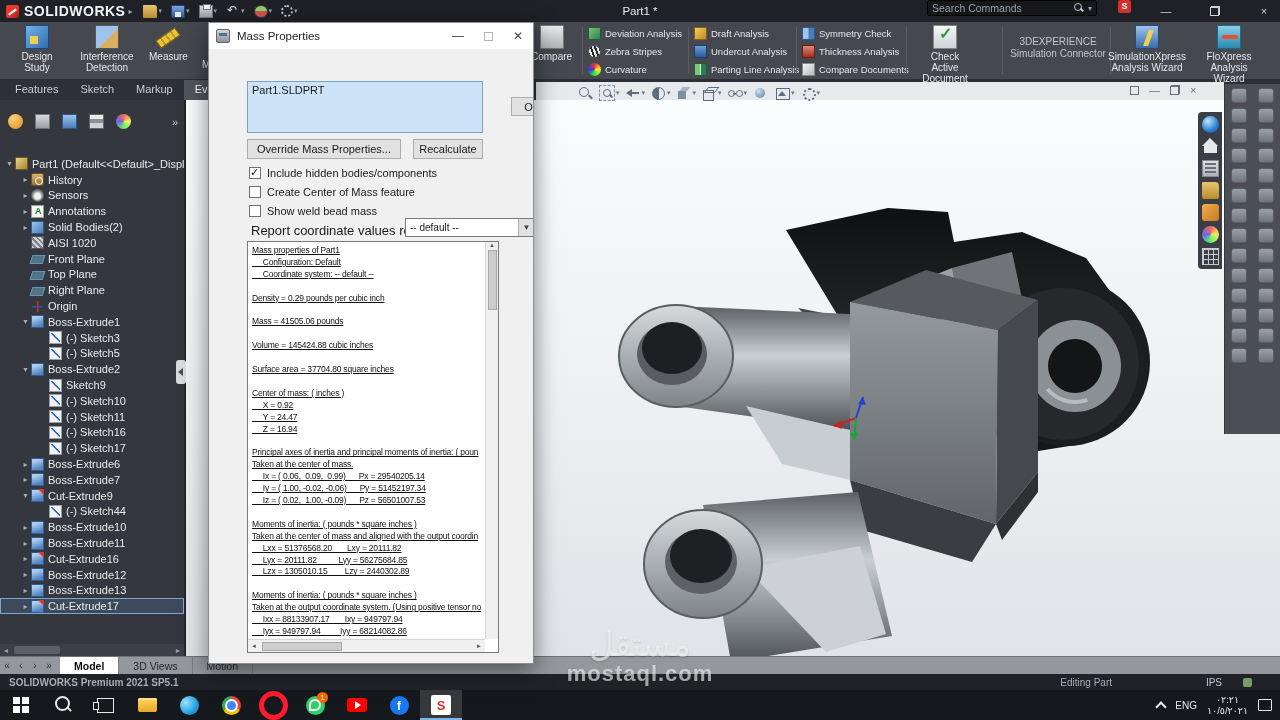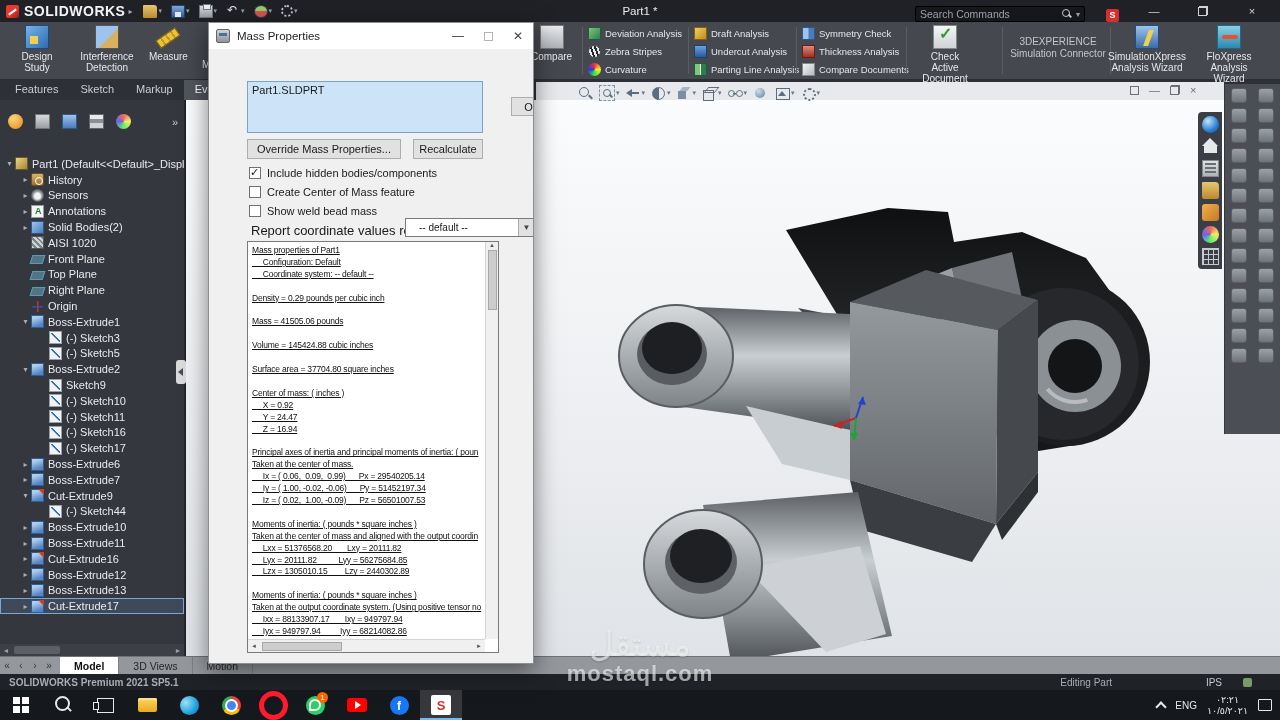--- a/index.html
+++ b/index.html
@@ -17,21 +17,21 @@
   .q-caret { color:#9aa0a8; font-size:7px; }
   .q-open { background:linear-gradient(#e8c671,#b98a2e); border-radius:1px 3px 1px 1px; }
   .q-save { background:linear-gradient(#7aa7dd,#33598f); border:1px solid #22406b; }
   .q-save::after { content:""; position:absolute; left:3px; top:6px; width:6px; height:5px; background:#dfe7f2; }
   .q-print { background:linear-gradient(#d7dade,#9aa0a6); border:1px solid #70767d; }
   .q-print::after { content:""; position:absolute; left:3px; top:-2px; width:6px; height:4px; background:#eceef0; border:1px solid #70767d; }
   .q-undo::after { content:"↶"; color:#dde2e8; font-size:12px; position:absolute; left:1px; top:-2px; }
   .q-rebuild { background:linear-gradient(#8ecf6a 50%,#d9534f 50%); border-radius:50%; border:1px solid #3b3f45; }
   .q-options { border:2px dotted #c6cbd1; border-radius:50%; width:12px; height:12px; }
   .tb-title { position:absolute; left:0; right:0; text-align:center; color:#e8eaee; font-size:11.5px; pointer-events:none; }
-  .tb-right { margin-left:auto; display:flex; align-items:flex-end; gap:21px; padding-right:14px; }
+  .tb-right { margin-left:auto; display:flex; align-items:flex-start; gap:21px; padding-right:2px; }
   .search-box { width:170px; height:16px; background:#15171b; border:1px solid #000; border-radius:2px; display:flex; align-items:center; padding:0 4px; gap:4px; }
   .search-box input { flex:1; background:transparent; border:none; outline:none; color:#cfd4da; font-size:10.5px; font-family:"Liberation Sans",sans-serif; min-width:0; }
   .search-box input::placeholder { color:#9aa0a8; }
   .mag-ic { width:10px; height:10px; position:relative; flex:none; }
   .mag-ic::before { content:""; position:absolute; left:0; top:0; width:6px; height:6px; border:1.4px solid #c3c8ce; border-radius:50%; }
   .mag-ic::after { content:""; position:absolute; left:6px; top:6px; width:4px; height:1.5px; background:#c3c8ce; transform:rotate(45deg); }
   .sb-caret { color:#9aa0a8; font-size:8px; }
   .sw-badge { width:13px; height:13px; background:#d32f2f; border-radius:2px; color:#fff; font-size:9px; font-weight:bold; text-align:center; line-height:13px; }
   .win-btn { width:28px; height:22px; color:#cfd3d8; font-size:11px; display:flex; align-items:center; justify-content:center; }
   .restore-glyph { position:relative; width:10px; height:10px; display:inline-block; }
@@ -188,21 +188,21 @@
   .opt-btn { position:absolute; left:302px; top:74px; width:44px; height:19px; }
   button { font-family:"Liberation Sans",sans-serif; font-size:11px; background:#e1e1e1; border:1px solid #adadad; color:#1a1a1a; }
   .override-btn { position:absolute; left:38px; top:116px; width:154px; height:20px; }
   .recalc-btn { position:absolute; left:204px; top:116px; width:70px; height:20px; }
   .chk-list { position:absolute; left:40px; top:140px; }
   .chk-row { display:flex; align-items:center; height:19px; white-space:nowrap; }
   .chk { width:12px; height:12px; border:1px solid #707070; background:#fff; position:relative; margin-right:6px; flex:none; }
   .chk.checked::after { content:"✓"; position:absolute; left:0px; top:-2px; font-size:11px; color:#111; }
   .coord-label { position:absolute; left:42px; top:200px; font-size:13px; white-space:nowrap; }
   .coord-dd { position:absolute; left:196px; top:195px; width:130px; height:19px; background:#fff; border:1px solid #7a7a7a; display:flex; align-items:center; font-size:10px; }
-  .coord-val { padding-left:13px; flex:1; white-space:nowrap; overflow:hidden; }
+  .coord-val { padding-left:4px; flex:1; white-space:nowrap; overflow:hidden; }
   .dd-btn { width:16px; height:100%; background:#e1e1e1; border-left:1px solid #adadad; font-size:8px; color:#444; display:flex; align-items:center; justify-content:center; }
   .report { position:absolute; left:38px; top:218px; width:252px; height:412px; background:#fff; border:1px solid #7a7a7a; overflow:hidden; }
   .report pre { font-family:"Liberation Sans",sans-serif; font-size:8.5px; letter-spacing:-0.2px; line-height:11.9px; padding:3px 2px 0 4px; white-space:pre; color:#111;text-decoration:underline; }
   .vscroll { position:absolute; right:0; top:0; bottom:13px; width:13px; background:#f0f0f0; border-left:1px solid #d5d5d5; font-size:6px; color:#555; text-align:center; }
   .vscroll .vs-thumb { display:block; width:9px; height:60px; background:#cdcdcd; border:1px solid #a8a8a8; margin:2px auto; }
   .hscroll { position:absolute; left:0; right:13px; bottom:0; height:13px; background:#f0f0f0; border-top:1px solid #d5d5d5; display:flex; align-items:center; font-size:6px; color:#555; }
   .hs-thumb { width:80px; height:9px; background:#cdcdcd; border:1px solid #a8a8a8; margin-left:2px; }
   .hs-a { width:12px; text-align:center; } .hs-a.right { margin-left:auto; }
   .dlg-buttons { position:absolute; left:0; top:640px; width:100%; }
   .help-btn { position:absolute; left:46px; width:54px; height:20px; }

